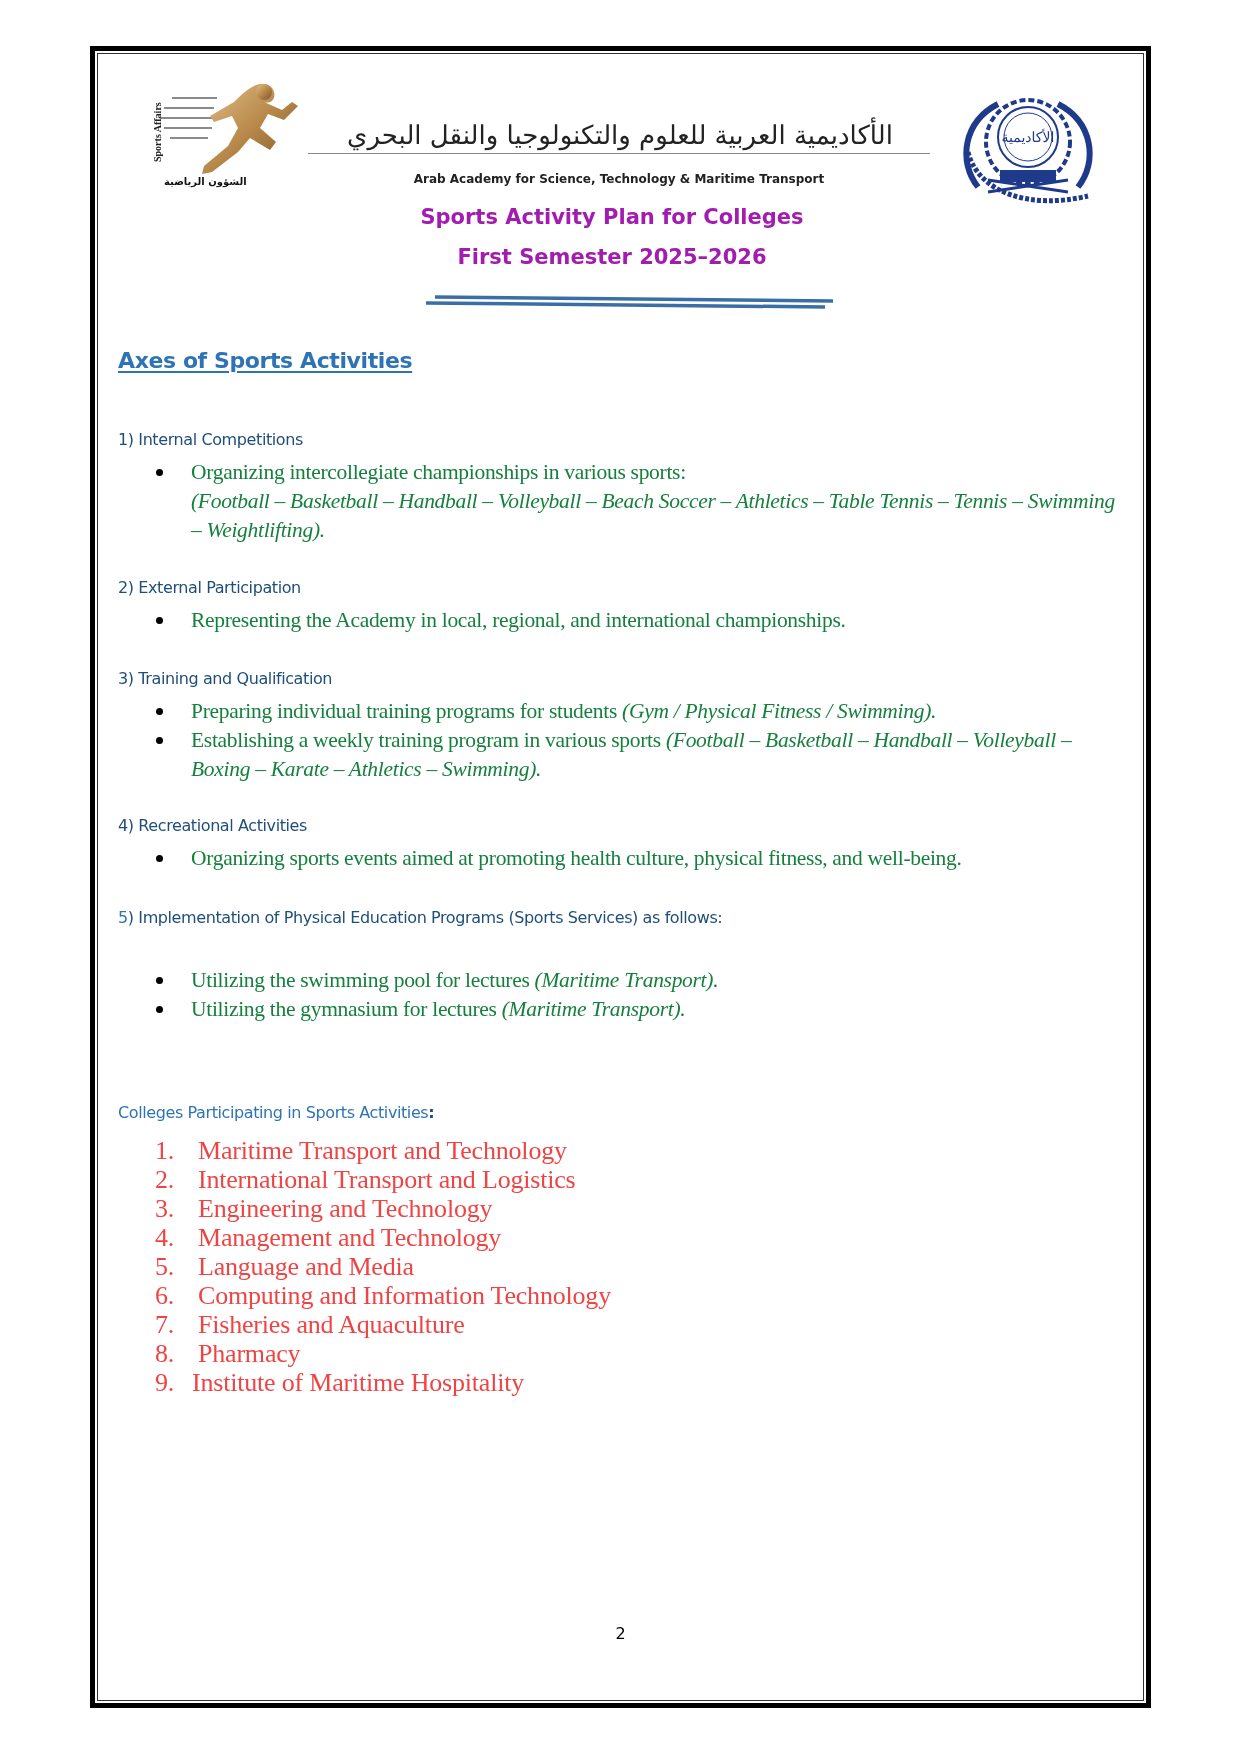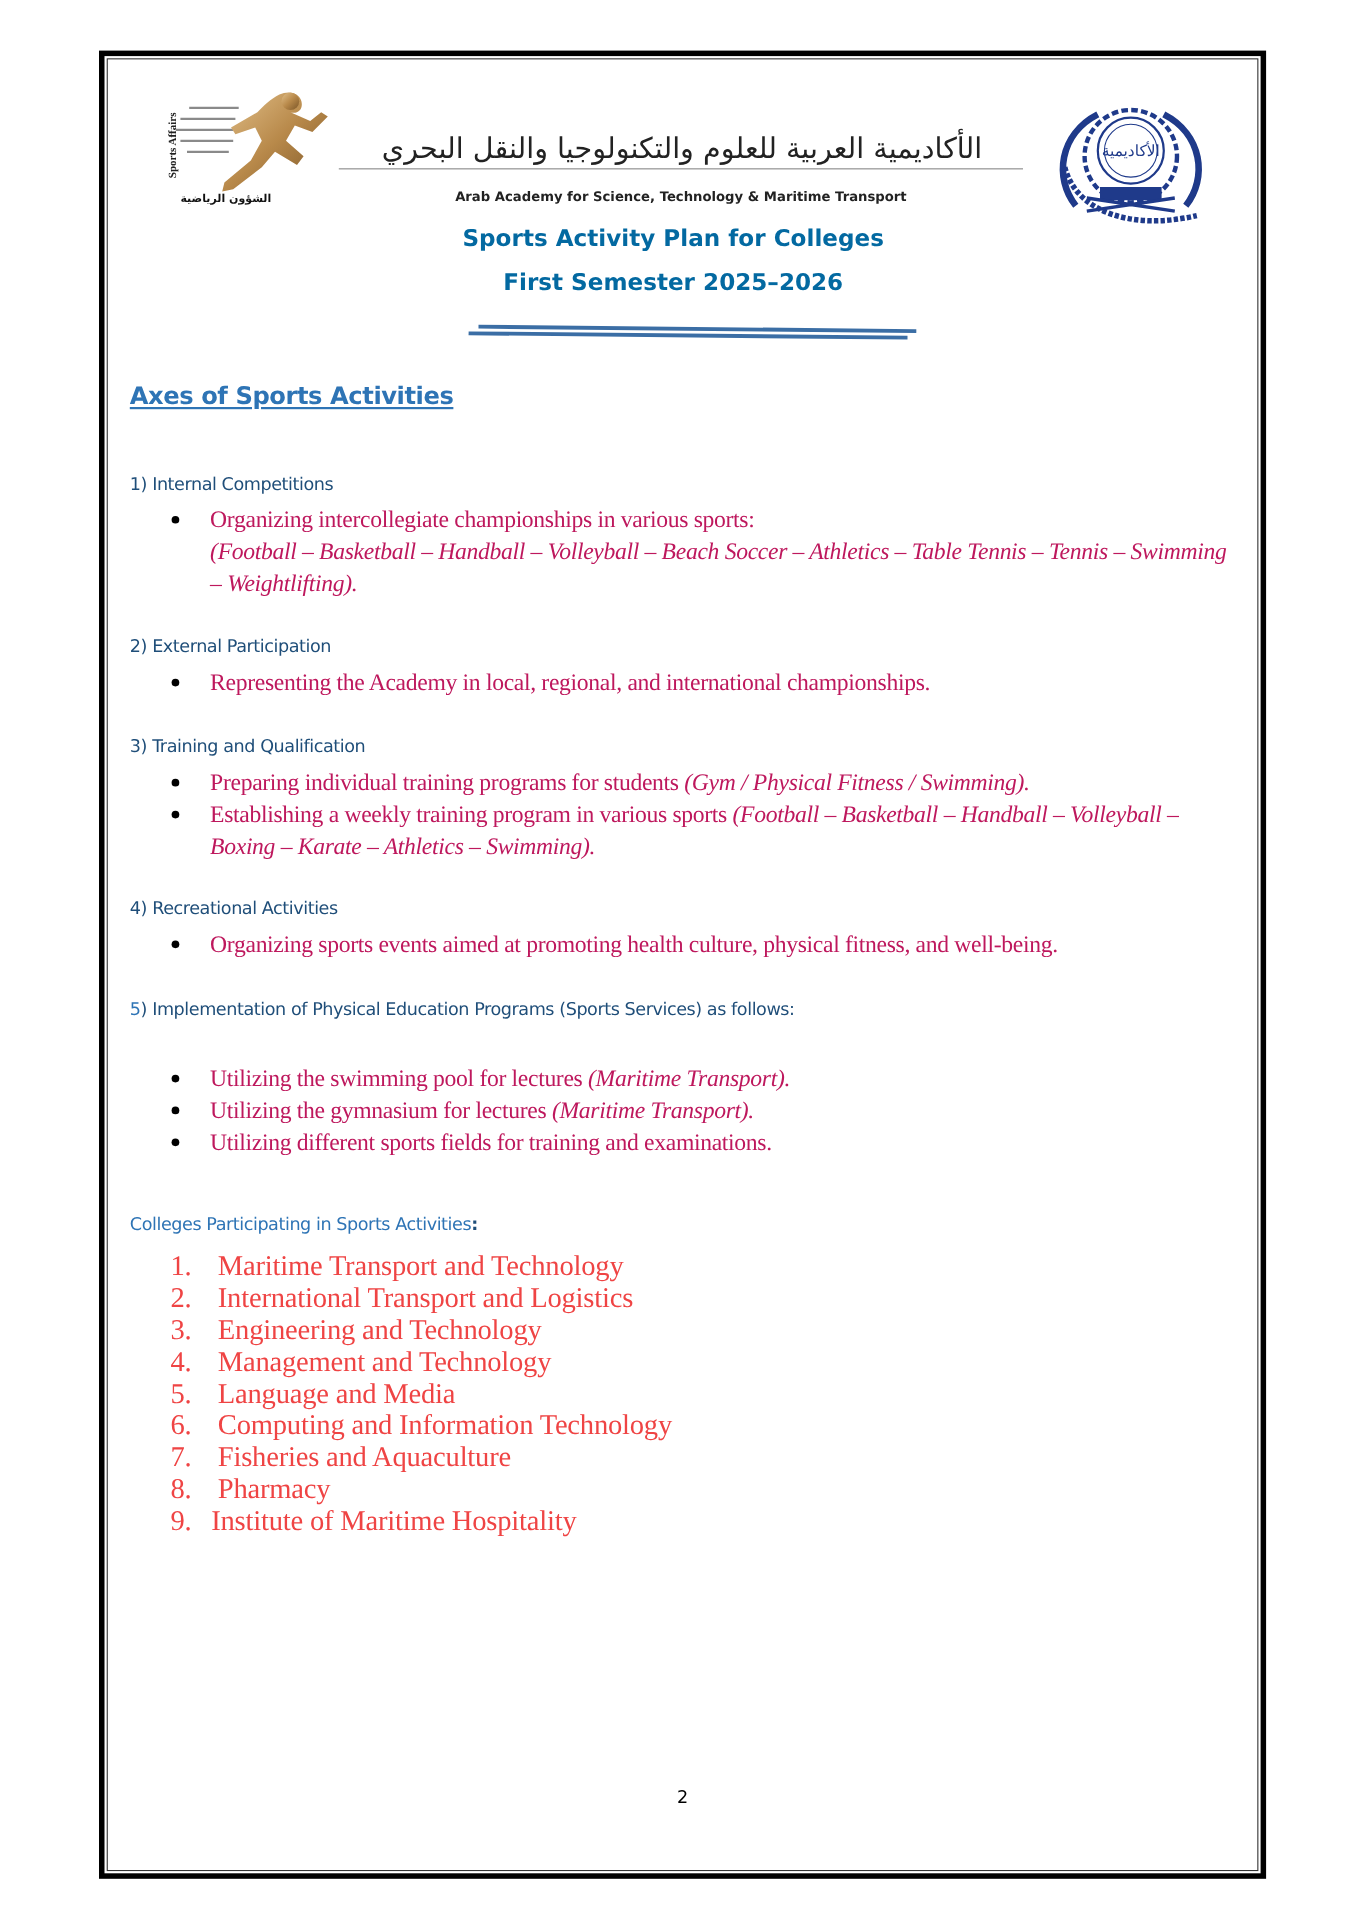--- a/index.html
+++ b/index.html
@@ -29,39 +29,39 @@
   }
   .academy-rule { position: absolute; left: 178px; top: 73px; width: 622px; height: 1px; background: #888; }
   .academy-english {
     position: absolute; left: 178px; top: 92px; width: 622px; text-align: center;
     font-family: "DejaVu Sans", sans-serif; font-weight: bold; font-size: 12px; color: #222; white-space: nowrap;
   }
   .academy-emblem { position: absolute; left: 808px; top: 12px; width: 180px; height: 120px; }
 
   .title {
     position: absolute; left: 0; width: 1224px; text-align: center;
-    font-family: "DejaVu Sans", sans-serif; font-weight: bold; font-size: 21px; color: #0369a1;
+    font-family: "DejaVu Sans", sans-serif; font-weight: bold; font-size: 21px; color: #a21caf;
   }
   .title-1 { top: 205px; }
   .title-2 { top: 245px; }
   .divider { position: absolute; left: 425px; top: 292px; width: 410px; height: 20px; }
 
   .h-main {
     position: absolute; left: 118px; top: 348px; font-family: "DejaVu Sans", sans-serif;
     font-size: 22px; color: #2e74b5; text-decoration: underline; text-underline-offset: 3px; letter-spacing: -0.4px; font-weight: bold;
   }
   .h-sec {
     position: absolute; left: 118px; font-family: "DejaVu Sans", sans-serif;
     font-size: 16px; color: #1f4e79; letter-spacing: -0.4px; white-space: nowrap;
   }
   .h-sec .num5 { color: #2e74b5; }
   .bullets { position: absolute; left: 150px; width: 980px; margin: 0; padding: 0; list-style: none; }
   .bullets li {
     position: relative; padding-left: 41px; font-family: "Liberation Serif", serif;
-    font-size: 21.5px; line-height: 29px; color: #be185d; letter-spacing: -0.3px;
+    font-size: 21.5px; line-height: 29px; color: #15803d; letter-spacing: -0.3px;
   }
   .bullets li .bullet-dot {
     position: absolute; left: 6px; top: 11px; width: 7px; height: 7px; border-radius: 50%; background: #000;
   }
   .bullets li .ital { font-style: italic; }
   .h-colleges {
     position: absolute; left: 118px; top: 1103px; font-family: "DejaVu Sans", sans-serif;
     font-size: 16px; color: #2e74b5; letter-spacing: -0.4px;
   }
   .h-colleges .colon { font-weight: bold; color: #1f4e79; }
@@ -178,24 +178,20 @@
 <div class="h-sec" style="top:908px;"><span class="num5">5</span><span>) Implementation of Physical Education Programs (Sports Services) as follows:</span></div>
 <ul class="bullets" style="top:936px;margin-top:30px;">
   <li>
     <span class="bullet-dot"></span>
     <span>Utilizing the swimming pool for lectures </span><span class="ital">(Maritime Transport)</span><span class="ital">.</span>
   </li>
   <li>
     <span class="bullet-dot"></span>
     <span>Utilizing the gymnasium for lectures </span><span class="ital">(Maritime Transport)</span><span class="ital">.</span>
   </li>
-  <li>
-    <span class="bullet-dot"></span>
-    <span>Utilizing different sports fields for training and examinations.</span>
-  </li>
 </ul>
 
 <div class="h-colleges"><span>Colleges Participating in Sports Activities</span><span class="colon">:</span></div>
 <ol class="colleges">
   <li><span class="n">1.</span><span>Maritime Transport and Technology</span></li>
   <li><span class="n">2.</span><span>International Transport and Logistics</span></li>
   <li><span class="n">3.</span><span>Engineering and Technology</span></li>
   <li><span class="n">4.</span><span>Management and Technology</span></li>
   <li><span class="n">5.</span><span>Language and Media</span></li>
   <li><span class="n">6.</span><span>Computing and Information Technology</span></li>

